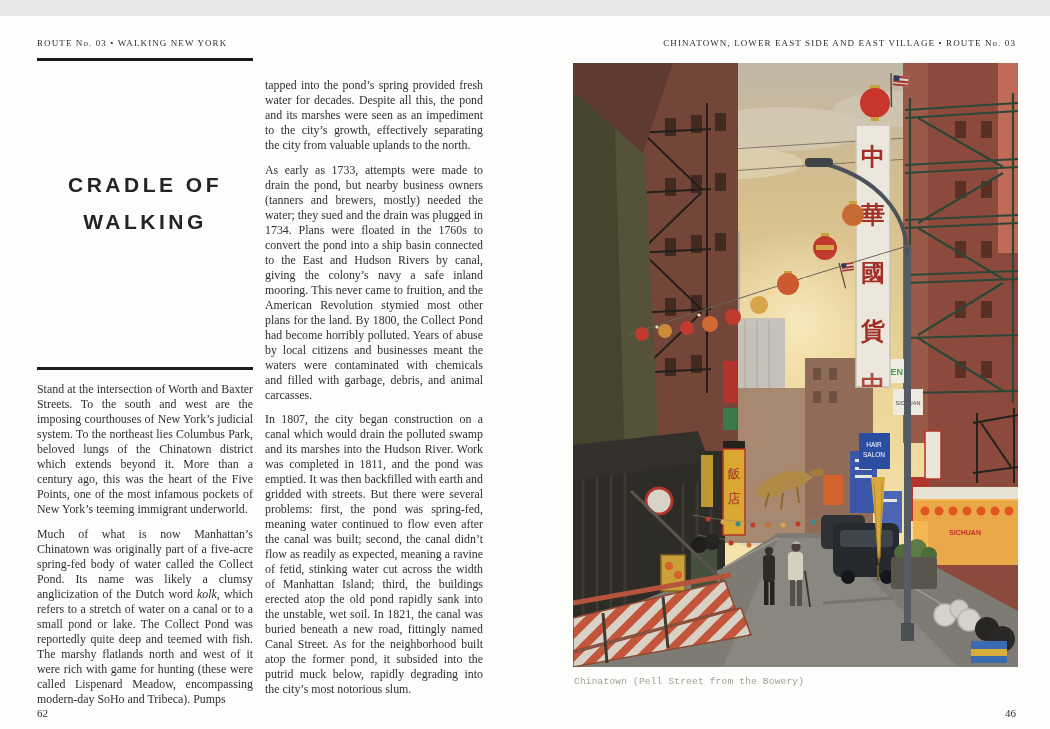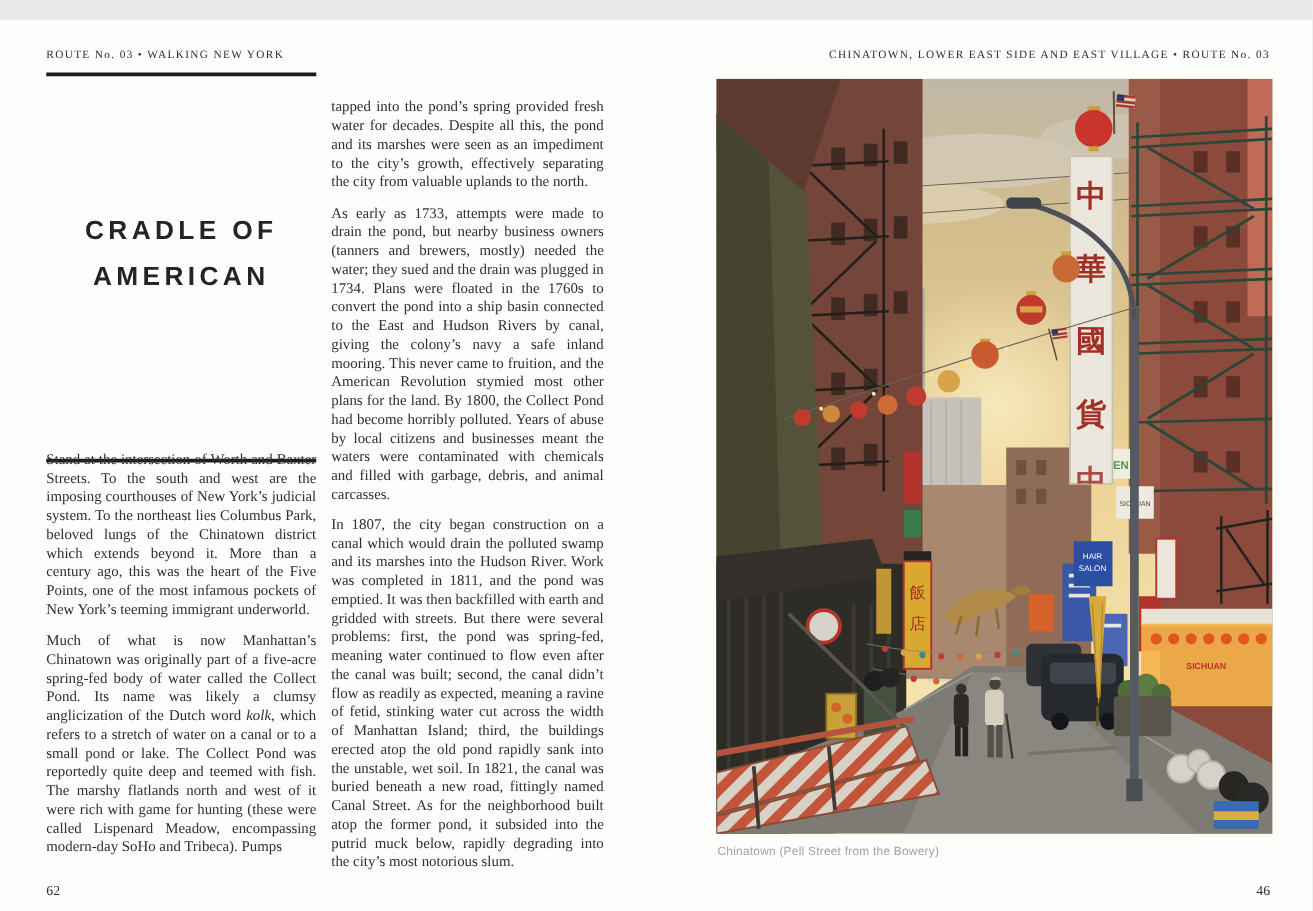--- a/index.html
+++ b/index.html
@@ -21,47 +21,47 @@
     position:absolute;left:30px;top:150px;width:230px;text-align:center;
     font-family:"Liberation Sans", sans-serif;font-weight:bold;
     font-size:21px;letter-spacing:3.5px;line-height:37px;color:#242424;
   }
   .col{
     position:absolute;width:218px;text-align:justify;
     font-size:11.9px;line-height:15px;color:#2f2f2f;
   }
   .col p{margin:0 0 9.5px 0;}
   .col i{font-style:italic;}
-  .col-left{left:37px;top:344px;width:216px;}
+  .col-left{left:37px;top:366px;width:216px;}
   .col-center{left:265px;top:62px;}
   .photo-frame{
     position:absolute;left:573px;top:47px;width:445px;height:604px;
     overflow:hidden;background:#d8c9a4;
   }
   .photo-frame svg{display:block;width:445px;height:604px;}
   .caption{
     position:absolute;left:574px;top:660px;
-    font-family:Liberation Sans, sans-serif;font-size:9.5px;
+    font-family:Liberation Mono, monospace;font-size:9.5px;
     color:#a0a09d;letter-spacing:.2px;
   }
   .pagenum{position:absolute;bottom:26px;font-size:11px;color:#2e2e2e;}
   .pagenum-left{left:37px;text-align:center;}
   .pagenum-right{right:34px;}
 </style>
 </head>
 <body>
 
 <div class="spread">
 
   <div class="runhead runhead-left">ROUTE No. 03 • WALKING NEW YORK</div>
   <div class="rule rule-top"></div>
 
   <div class="title">
     <div>CRADLE OF</div>
-    <div>AMERICAN</div>
+    <div>WALKING</div>
   </div>
 
   <div class="rule rule-mid"></div>
 
   <div class="col col-left" id="col-left">
       <p><span>Stand at the intersection of Worth and Baxter Streets. To the south and west are the imposing courthouses of New York’s judicial system. To the northeast lies Columbus Park, beloved lungs of the Chinatown district which extends beyond it. More than a century ago, this was the heart of the Five Points, one of the most infamous pockets of New York’s teeming immigrant underworld.</span></p>
       <p><span>Much of what is now Manhattan’s Chinatown was originally part of a five-acre spring-fed body of water called the Collect Pond. Its name was likely a clumsy anglicization of the Dutch word </span><i>kolk</i><span>, which refers to a stretch of water on a canal or to a small pond or lake. The Collect Pond was reportedly quite deep and teemed with fish. The marshy flatlands north and west of it were rich with game for hunting (these were called Lispenard Meadow, encompassing modern-day SoHo and Tribeca). Pumps</span></p>
     </div>
   <div class="col col-center" id="col-center">
       <p><span>tapped into the pond’s spring provided fresh water for decades. Despite all this, the pond and its marshes were seen as an impediment to the city’s growth, effectively separating the city from valuable uplands to the north.</span></p>

